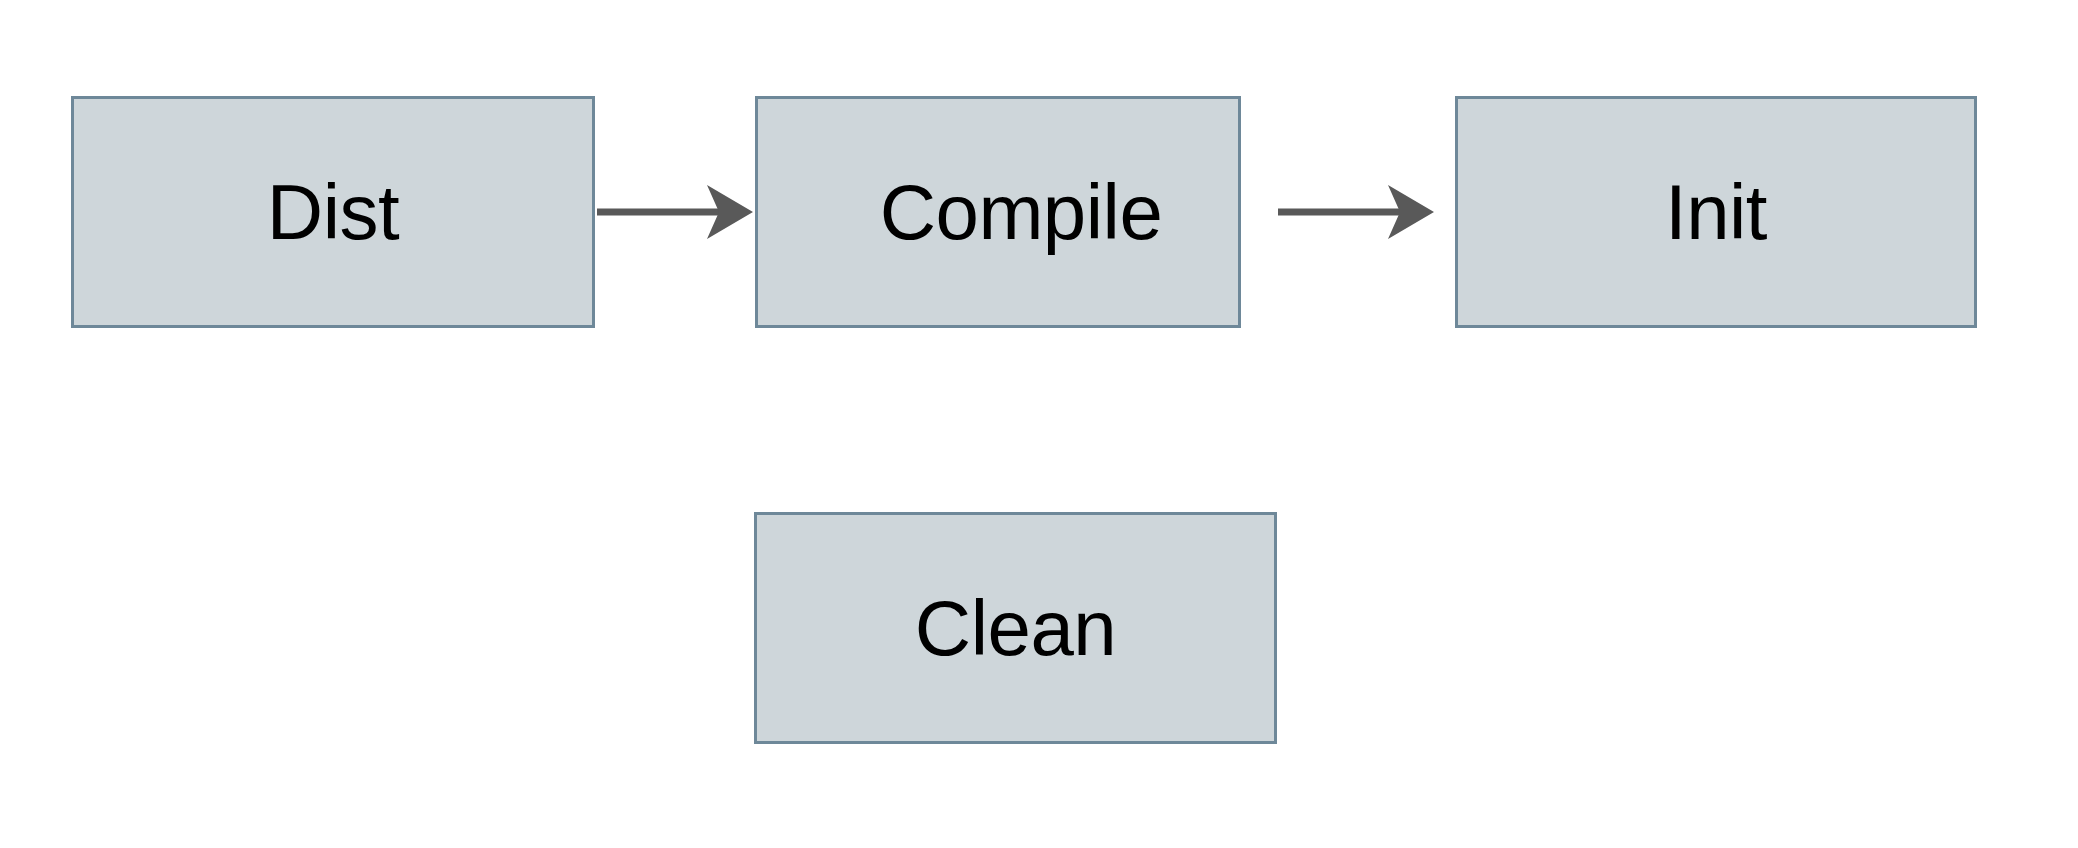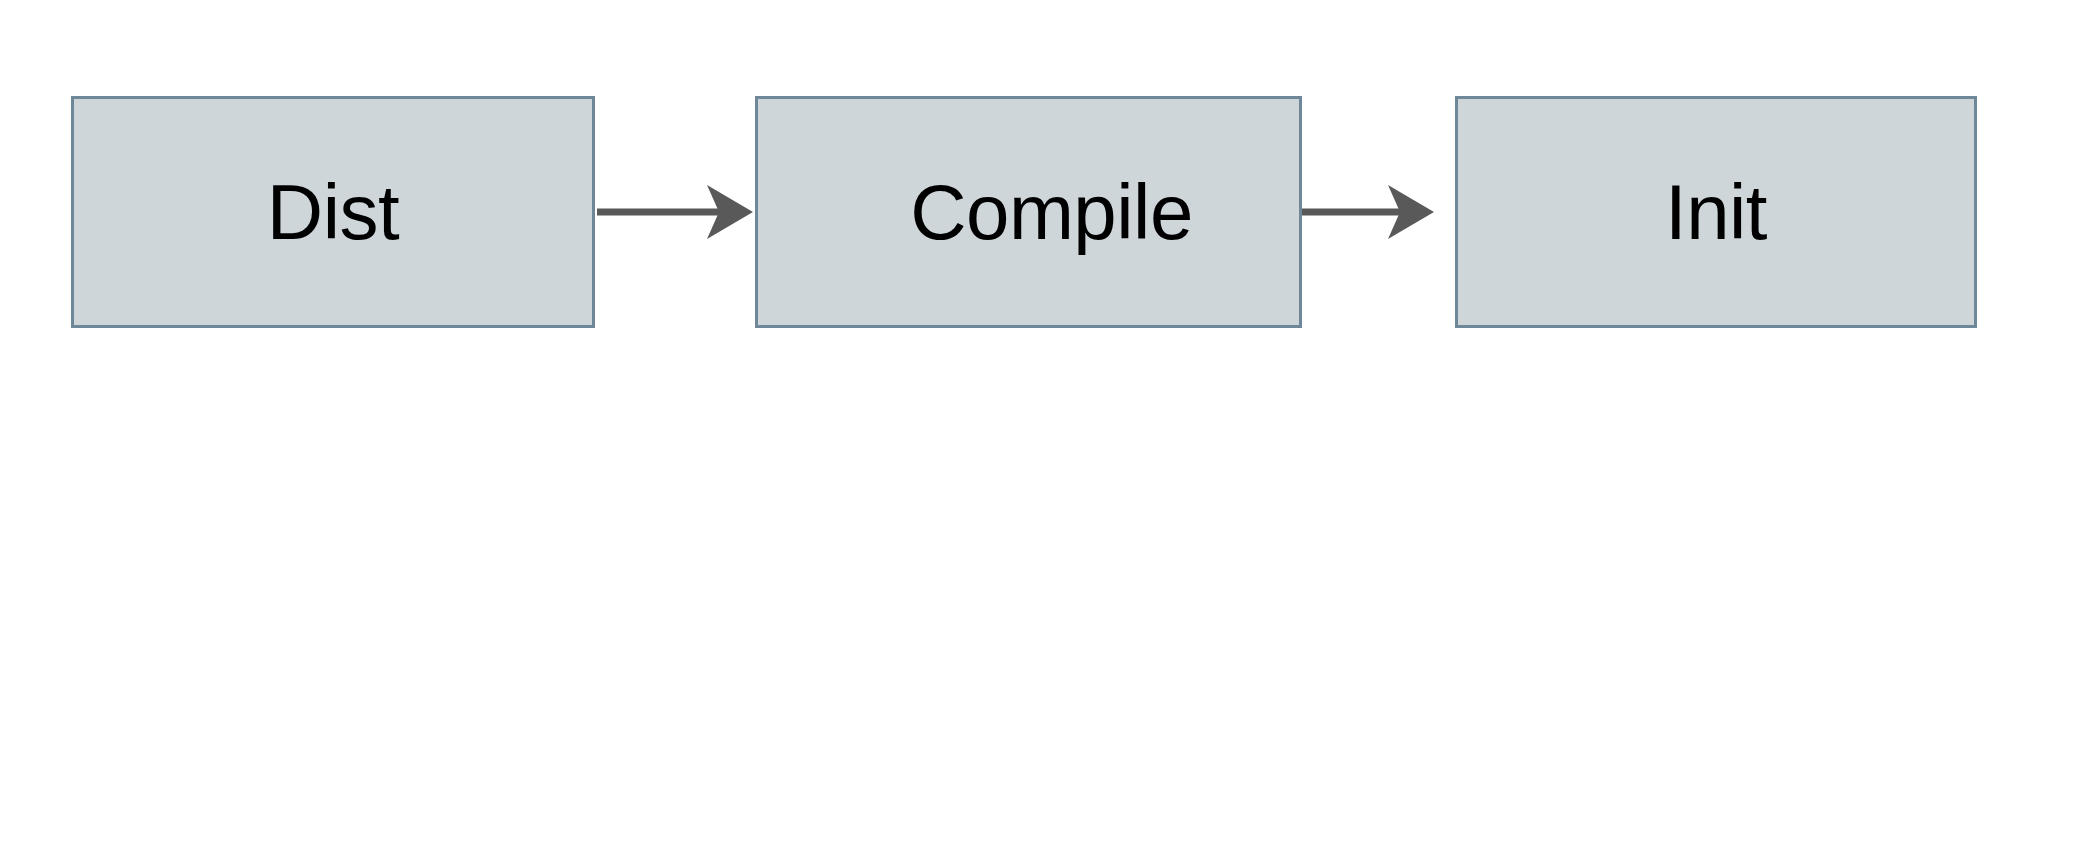--- a/index.html
+++ b/index.html
@@ -57,22 +57,25 @@
         <path d="M 753 212 L 707 185 L 719 212 L 707 239 Z" fill="#595959"></path>
         <line x1="1278" y1="212" x2="1402" y2="212" stroke="#595959" stroke-width="7"></line>
         <path d="M 1434 212 L 1388 185 L 1400 212 L 1388 239 Z" fill="#595959"></path>
       </g>
   </svg>
 
   <div class="node" style="left: 71px; top: 96px; width: 524px; height: 232px; background: rgb(206, 214, 218); border-color: rgb(110, 136, 153);">
     <span class="node-label" style="color: rgb(0, 0, 0);">Dist</span>
   </div>
 
-  <div class="node" style="left: 755px; top: 96px; width: 547px; height: 232px; background: rgb(206, 214, 218); border-color: rgb(110, 136, 153); padding-left: 46px;">
+  <div class="node" style="left: 755px; top: 96px; width: 486px; height: 232px; background: rgb(206, 214, 218); border-color: rgb(110, 136, 153); padding-left: 46px;">
     <span class="node-label" style="color: rgb(0, 0, 0);">Compile</span>
   </div>
 
   <div class="node" style="left: 1436px; top: 96px; width: 522px; height: 232px; background: rgb(206, 214, 218); border-color: rgb(110, 136, 153); margin-left: 19px;">
     <span class="node-label" style="color: rgb(0, 0, 0);">Init</span>
   </div>
 
+  <div class="node" style="left: 754px; top: 512px; width: 523px; height: 232px; background: rgb(206, 214, 218); border-color: rgb(110, 136, 153);">
+    <span class="node-label" style="color: rgb(0, 0, 0);">Clean</span>
+  </div>
 
 </div>
 
 </body></html>

